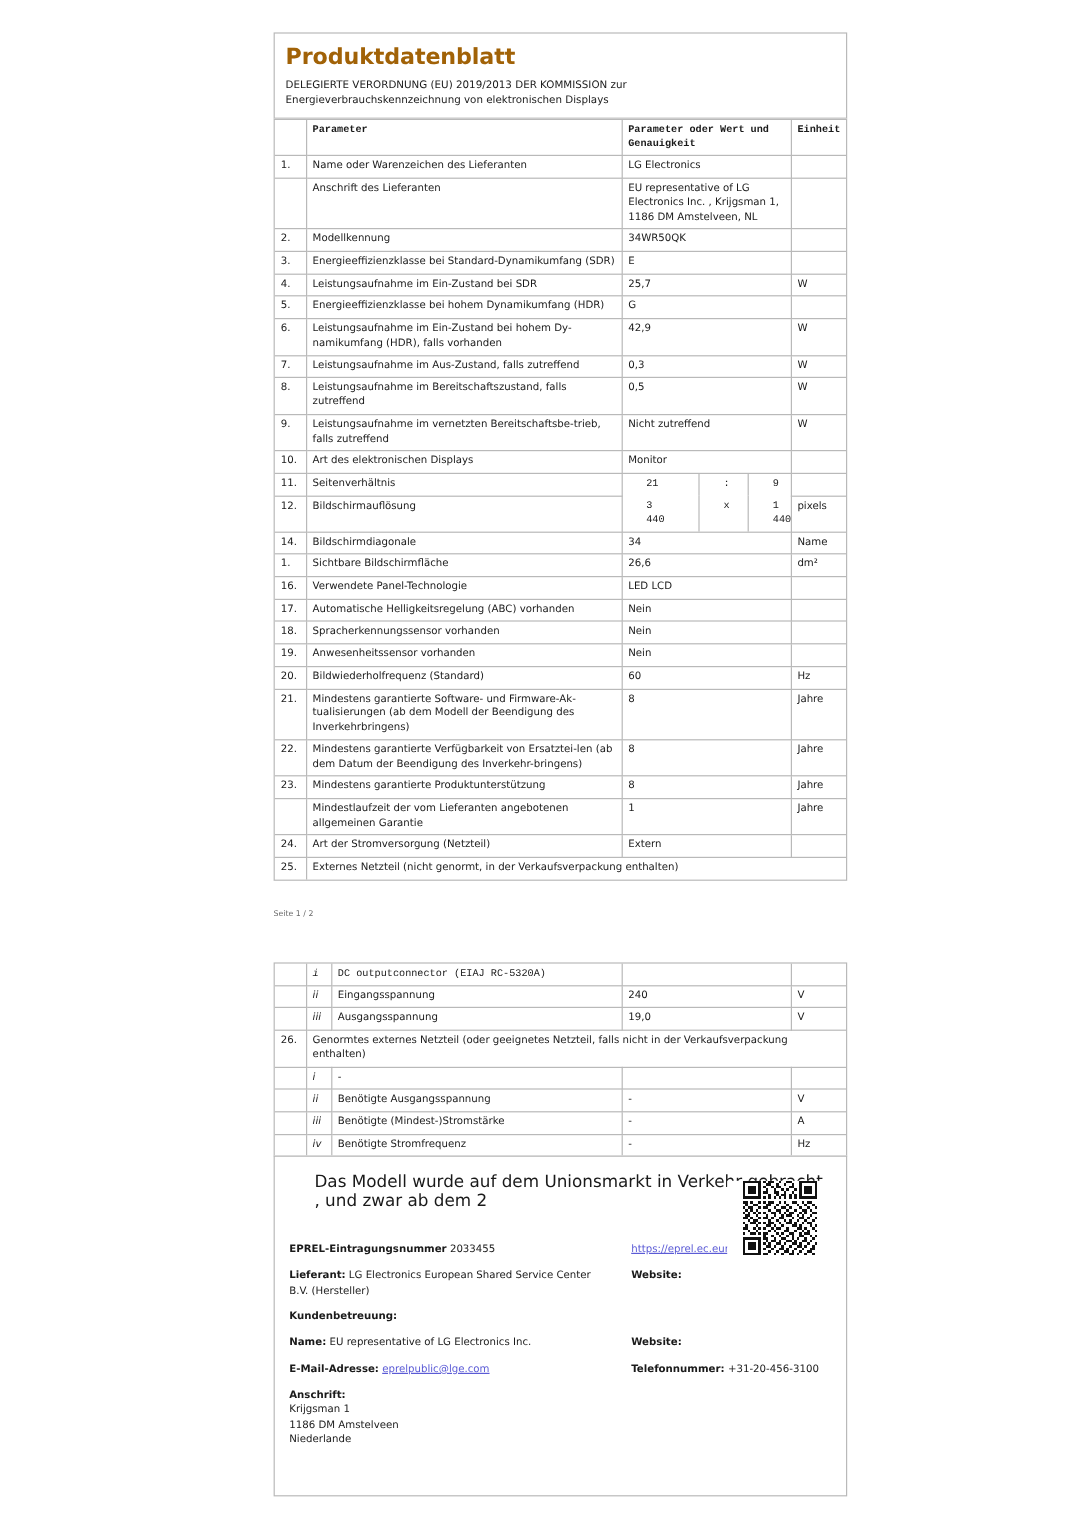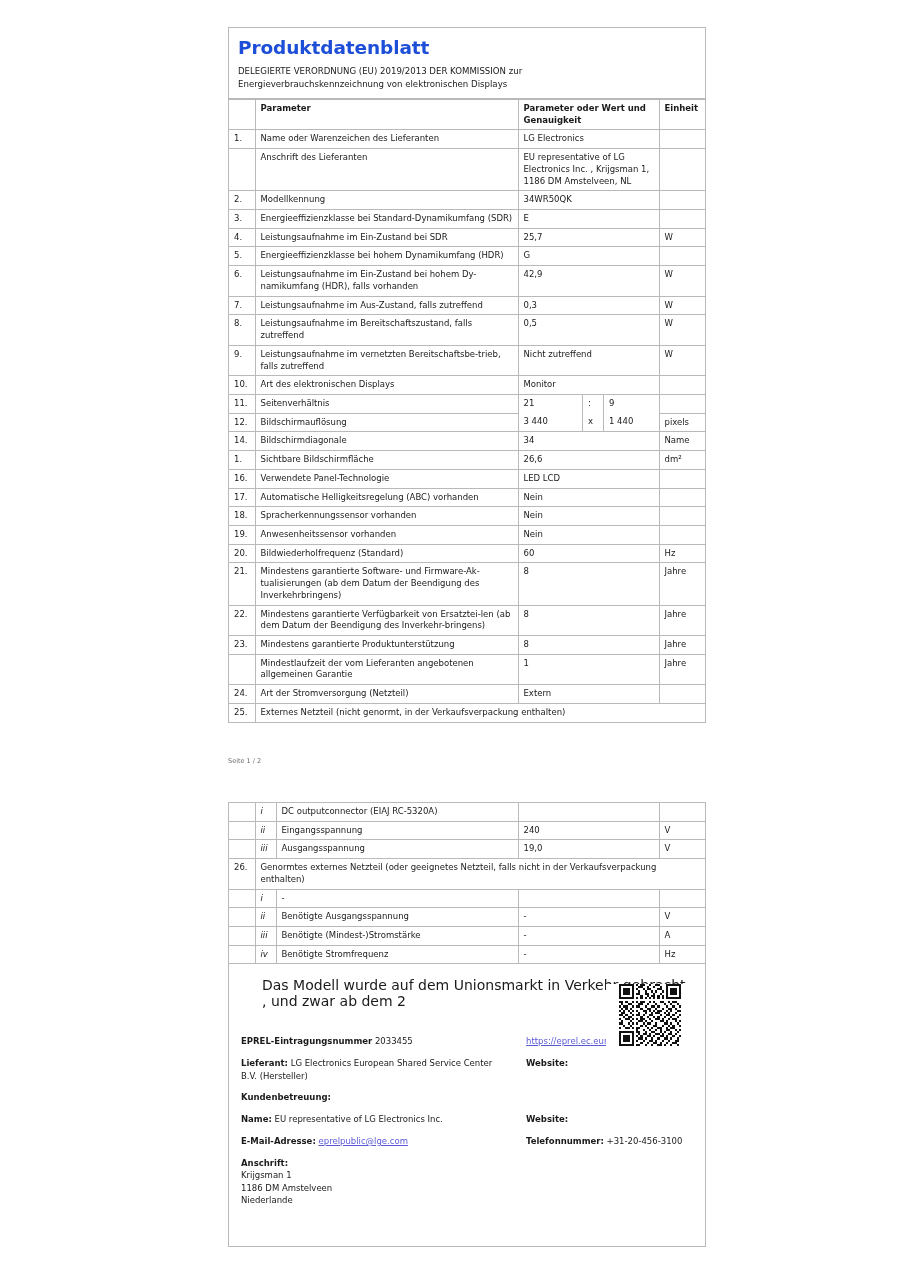--- a/index.html
+++ b/index.html
@@ -22,21 +22,21 @@
     position:absolute;
     border:1px solid #b9b9b9;
     background:#fff;
     box-sizing:border-box;
   }
 
   
   #header-block{left:228px;top:27px;width:478px;}
   .hdr-inner{padding:10px 9px 8px 9px;}
   .doc-title{
-    color:#1d4ed8;
+    color:#a16207;
     font-size:18.5px;
     font-weight:bold;
     letter-spacing:-0.1px;
     margin:0 0 7px 0;
     line-height:1.1;
   }
   .doc-sub{
     font-size:8.6px;
     line-height:1.42;
     color:#1a1a1a;
@@ -59,39 +59,39 @@
     text-align:left;
     box-sizing:border-box;
   }
   table.dt th{font-weight:bold;}
   
   table.dt tr > td:first-child,
   table.dt tr > th:first-child{border-left:none;}
   table.dt tr > td:last-child,
   table.dt tr > th:last-child{border-right:none;}
   table.dt tr:first-child > td,
-  table.dt tr:first-child > th{border-top:none;}
+  table.dt tr:first-child > th{border-top:none;font-family:Liberation Mono, monospace;}
   table.dt tr:last-child > td{border-bottom:none;}
 
   .c-num{width:26px;text-align:right;padding-right:5px;}
   .c-rom{width:21px;text-align:center;font-style:italic;padding-left:2px;padding-right:2px;}
   .c-par{}
   .c-val{width:141px;}
   .c-unit{width:46px;padding-left:5px;margin-top:10px;}
   .val-r{text-align:right;}
   .val-l{text-align:left;}
   .sub-a{width:64px;text-align:center;}
   .sub-op{width:21px;text-align:center;}
   .sub-b{width:56px;text-align:center;}
   .nopad{padding:0 !important;border:none !important;}
   table.inner{border-collapse:collapse;table-layout:fixed;width:100%;font-size:8.5px;}
   table.inner td{
     border:none;
     border-right:1px solid #b9b9b9;
-    padding:3px 5px;
+    padding:3px 20px;
     line-height:1.38;
     box-sizing:border-box;
   }
   table.inner td:last-child{border-right:none;}
 
   
   #table1-block{left:228px;top:99px;width:478px;}
   
   #page-note{
     position:absolute;
@@ -286,21 +286,21 @@
             <td class="c-unit"></td>
           </tr>
           <tr>
             <td class="c-num">20.</td>
             <td class="c-par">Bildwiederholfrequenz (Standard)</td>
             <td class="c-val val-r">60</td>
             <td class="c-unit">Hz</td>
           </tr>
           <tr>
             <td class="c-num">21.</td>
-            <td class="c-par">Mindestens garantierte Software- und Firmware-Ak-tualisierungen (ab dem Datum der Beendigung des Inverkehrbringens)</td>
+            <td class="c-par">Mindestens garantierte Software- und Firmware-Ak-tualisierungen (ab dem Modell der Beendigung des Inverkehrbringens)</td>
             <td class="c-val val-r">8</td>
             <td class="c-unit">Jahre</td>
           </tr>
           <tr>
             <td class="c-num">22.</td>
             <td class="c-par">Mindestens garantierte Verfügbarkeit von Ersatztei-len (ab dem Datum der Beendigung des Inverkehr-bringens)</td>
             <td class="c-val val-r">8</td>
             <td class="c-unit">Jahre</td>
           </tr>
           <tr>

